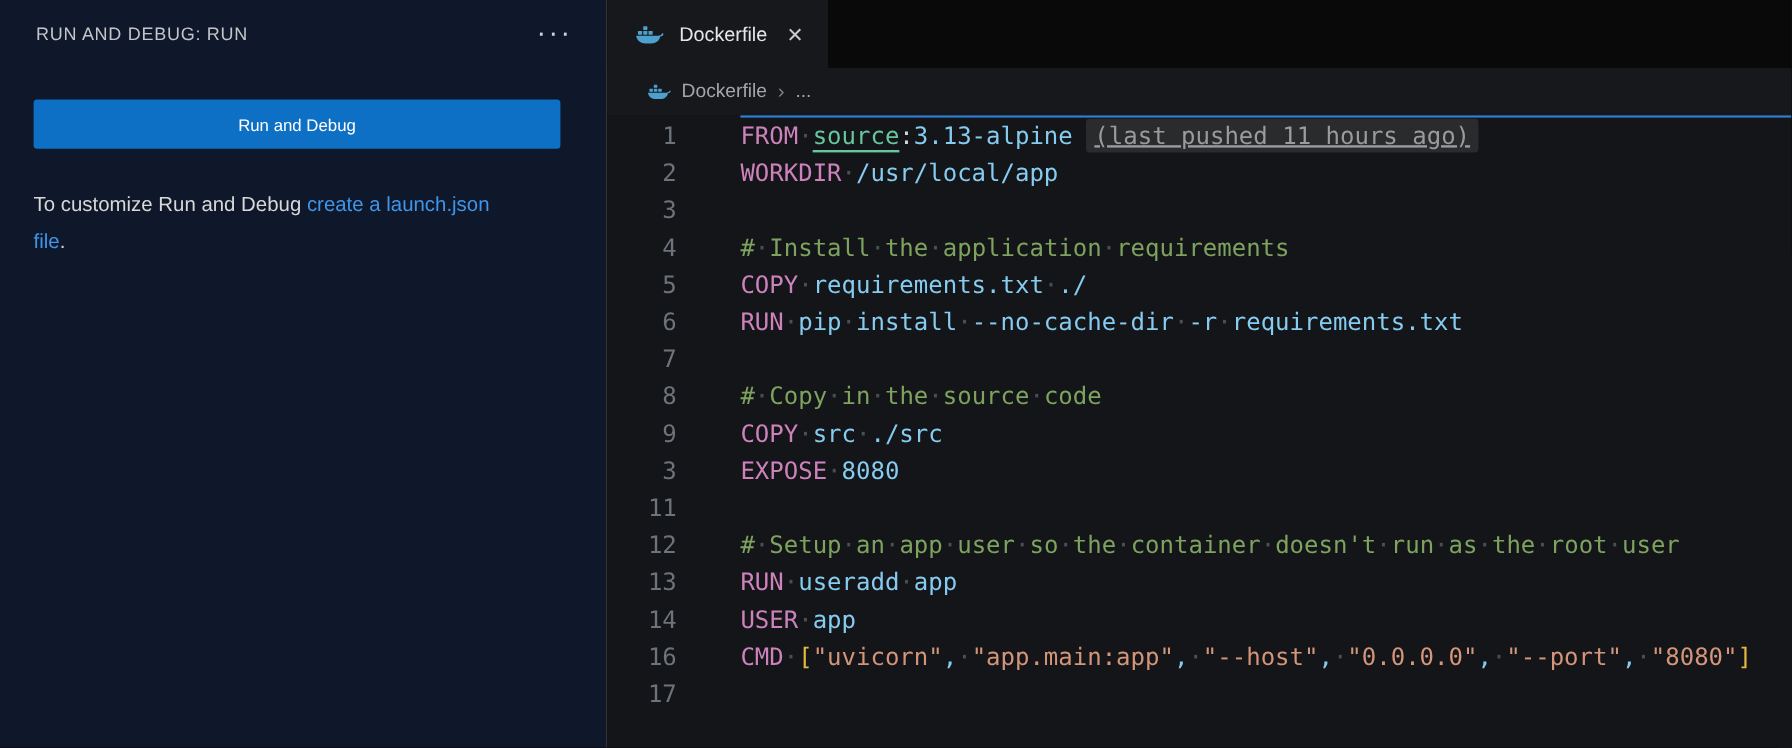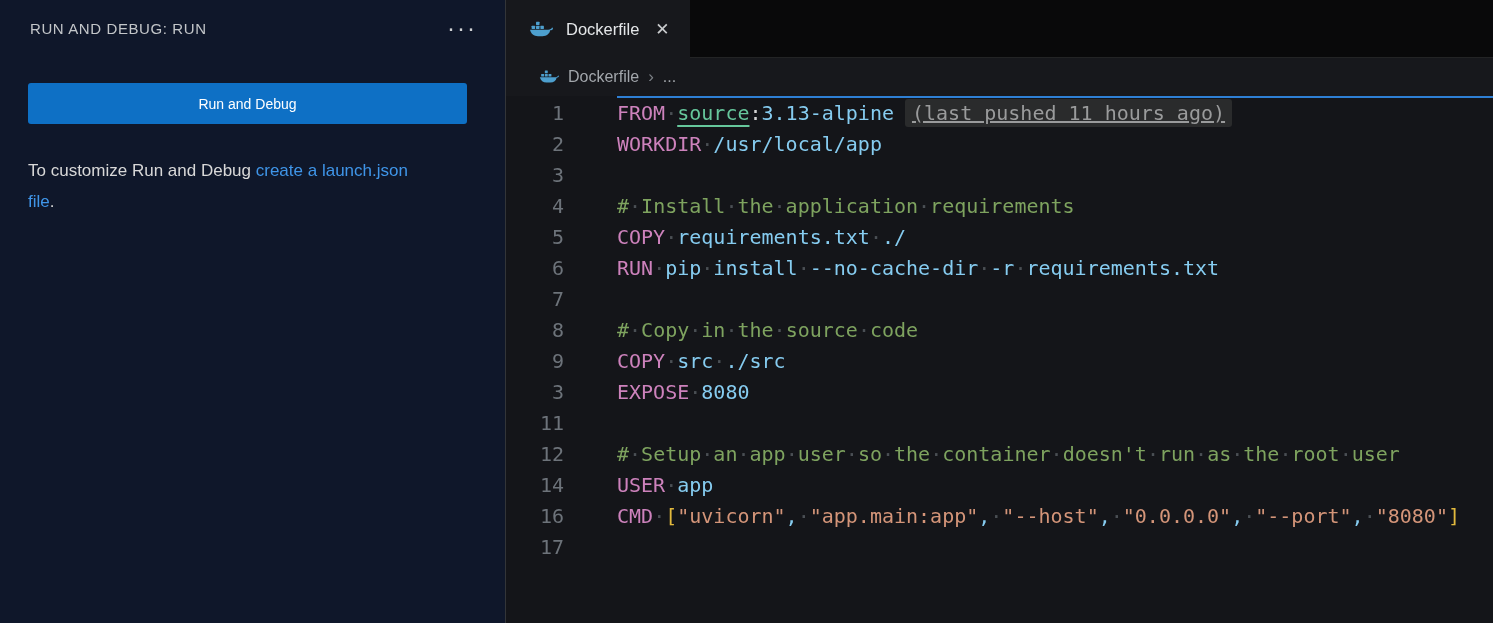--- a/index.html
+++ b/index.html
@@ -157,20 +157,21 @@
           <div class="code-line"><span class="gutter">3</span><span class="code"></span></div>
           <div class="code-line"><span class="gutter">4</span><span class="code"><span class="tk-cm">#</span><span class="tk-ws">·</span><span class="tk-cm">Install</span><span class="tk-ws">·</span><span class="tk-cm">the</span><span class="tk-ws">·</span><span class="tk-cm">application</span><span class="tk-ws">·</span><span class="tk-cm">requirements</span></span></div>
           <div class="code-line"><span class="gutter">5</span><span class="code"><span class="tk-kw">COPY</span><span class="tk-ws">·</span><span class="tk-val">requirements.txt</span><span class="tk-ws">·</span><span class="tk-val">./</span></span></div>
           <div class="code-line"><span class="gutter">6</span><span class="code"><span class="tk-kw">RUN</span><span class="tk-ws">·</span><span class="tk-val">pip</span><span class="tk-ws">·</span><span class="tk-val">install</span><span class="tk-ws">·</span><span class="tk-val">--no-cache-dir</span><span class="tk-ws">·</span><span class="tk-val">-r</span><span class="tk-ws">·</span><span class="tk-val">requirements.txt</span></span></div>
           <div class="code-line"><span class="gutter">7</span><span class="code"></span></div>
           <div class="code-line"><span class="gutter">8</span><span class="code"><span class="tk-cm">#</span><span class="tk-ws">·</span><span class="tk-cm">Copy</span><span class="tk-ws">·</span><span class="tk-cm">in</span><span class="tk-ws">·</span><span class="tk-cm">the</span><span class="tk-ws">·</span><span class="tk-cm">source</span><span class="tk-ws">·</span><span class="tk-cm">code</span></span></div>
           <div class="code-line"><span class="gutter">9</span><span class="code"><span class="tk-kw">COPY</span><span class="tk-ws">·</span><span class="tk-val">src</span><span class="tk-ws">·</span><span class="tk-val">./src</span></span></div>
           <div class="code-line"><span class="gutter">3</span><span class="code"><span class="tk-kw">EXPOSE</span><span class="tk-ws">·</span><span class="tk-val">8080</span></span></div>
           <div class="code-line"><span class="gutter">11</span><span class="code"></span></div>
           <div class="code-line"><span class="gutter">12</span><span class="code"><span class="tk-cm">#</span><span class="tk-ws">·</span><span class="tk-cm">Setup</span><span class="tk-ws">·</span><span class="tk-cm">an</span><span class="tk-ws">·</span><span class="tk-cm">app</span><span class="tk-ws">·</span><span class="tk-cm">user</span><span class="tk-ws">·</span><span class="tk-cm">so</span><span class="tk-ws">·</span><span class="tk-cm">the</span><span class="tk-ws">·</span><span class="tk-cm">container</span><span class="tk-ws">·</span><span class="tk-cm">doesn't</span><span class="tk-ws">·</span><span class="tk-cm">run</span><span class="tk-ws">·</span><span class="tk-cm">as</span><span class="tk-ws">·</span><span class="tk-cm">the</span><span class="tk-ws">·</span><span class="tk-cm">root</span><span class="tk-ws">·</span><span class="tk-cm">user</span></span></div>
+          <div class="code-line"><span class="gutter">13</span><span class="code"><span class="tk-kw">RUN</span><span class="tk-ws">·</span><span class="tk-val">useradd</span><span class="tk-ws">·</span><span class="tk-val">app</span></span></div>
           <div class="code-line"><span class="gutter">14</span><span class="code"><span class="tk-kw">USER</span><span class="tk-ws">·</span><span class="tk-val">app</span></span></div>
           <div class="code-line"><span class="gutter">16</span><span class="code"><span class="tk-kw">CMD</span><span class="tk-ws">·</span><span class="tk-br">[</span><span class="tk-str">"uvicorn"</span><span class="tk-comma">,</span><span class="tk-ws">·</span><span class="tk-str">"app.main:app"</span><span class="tk-comma">,</span><span class="tk-ws">·</span><span class="tk-str">"--host"</span><span class="tk-comma">,</span><span class="tk-ws">·</span><span class="tk-str">"0.0.0.0"</span><span class="tk-comma">,</span><span class="tk-ws">·</span><span class="tk-str">"--port"</span><span class="tk-comma">,</span><span class="tk-ws">·</span><span class="tk-str">"8080"</span><span class="tk-br">]</span></span></div>
           <div class="code-line"><span class="gutter">17</span><span class="code"></span></div>
         </div>
     </div>
 
   </main>
 </div>
 
 </body></html>

